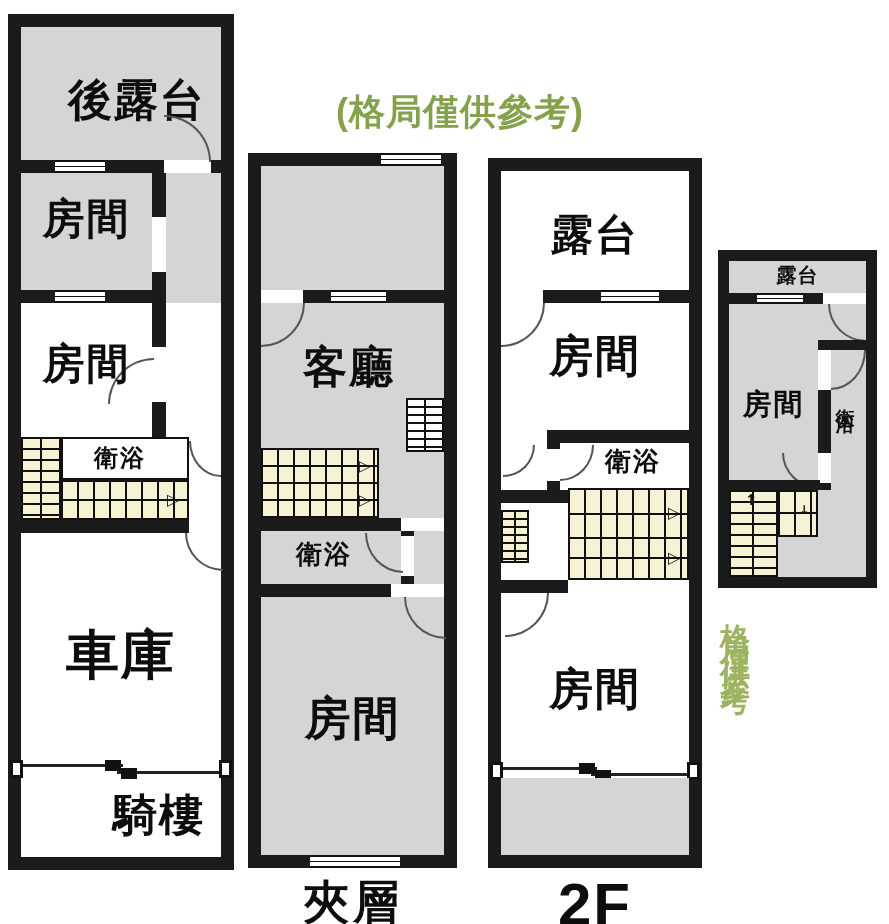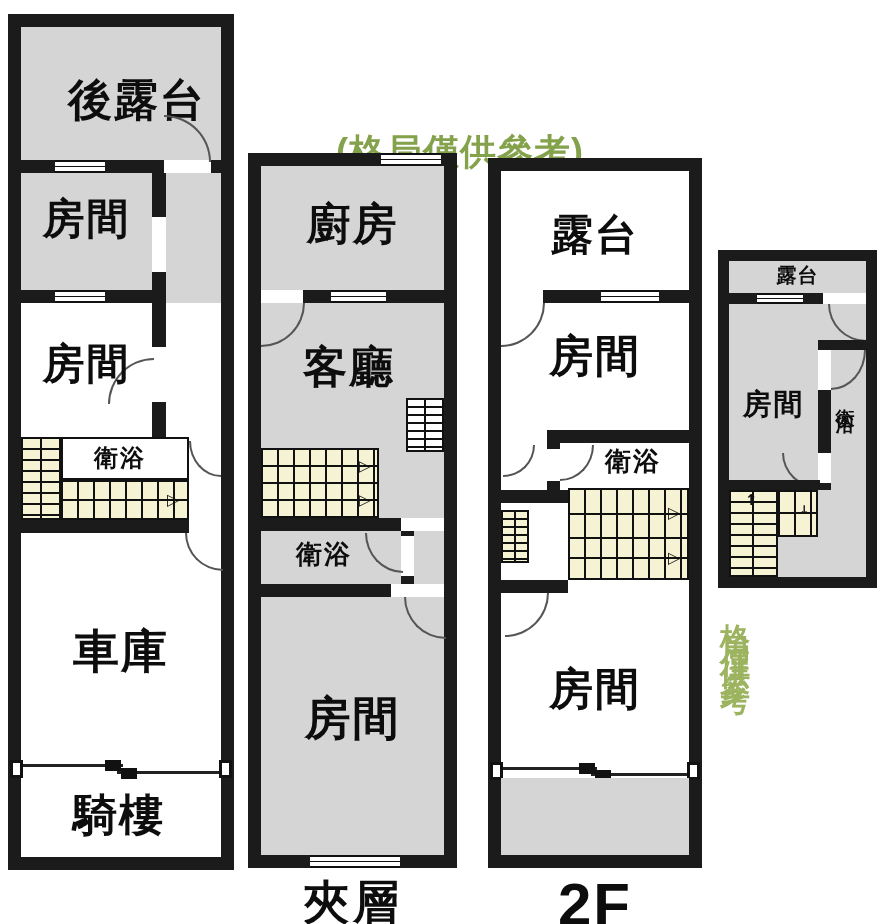--- a/index.html
+++ b/index.html
@@ -46,21 +46,21 @@
   .jamb{position:absolute;box-sizing:border-box;background:#fff;border:3px solid #111;}
   .note-top{position:absolute;font-weight:bold;color:var(--green);text-align:center;}
   .vnote{position:absolute;writing-mode:vertical-rl;text-orientation:upright;font-weight:bold;}
   .floor-label{position:absolute;font-weight:bold;color:#0d0d0d;text-align:center;letter-spacing:2px;}
 </style>
 </head>
 <body>
 
 <div class="sheet">
 
-  <div class="note-top" style="left:285px;top:88px;width:350px;font-size:36px;letter-spacing:1px;margin-top:40px;">(格局僅供參考)</div>
+  <div class="note-top" style="left:285px;top:88px;width:350px;font-size:36px;letter-spacing:1px;">(格局僅供參考)</div>
 
   <div class="plan" style="left:8px;top:14px;width:226px;height:856px;">
     <div class="room" style="left:0;top:0;width:200px;height:133px;background:var(--gray);"></div>
     <div class="lbl" style="left:0;top:50px;width:232px;font-size:44px;">後露台</div>
     <div class="wall" style="left:0;top:133px;width:200px;height:13px;"></div>
     <div class="win-h" style="left:34px;top:133px;width:50px;height:13px;"></div>
     <div class="gap" style="left:143px;top:133px;width:47px;height:13px;"></div>
     <div class="door arc-tr" style="left:143px;top:88px;width:45px;height:45px;"></div>
 
     <div class="room" style="left:0;top:146px;width:131px;height:117px;background:var(--gray);"></div>
@@ -79,35 +79,34 @@
     <div class="stair-v" style="left:0;top:410px;width:40px;height:83px;"></div>
     <div class="room" style="left:40px;top:410px;width:128px;height:43px;background:#fff;border:2px solid #111;box-sizing:border-box;"></div>
     <div class="lbl" style="left:44px;top:418px;width:110px;font-size:24px;">衛浴</div>
     <div class="door arc-bl" style="left:168px;top:414px;width:30px;height:34px;"></div>
     <div class="stair-h" style="left:40px;top:453px;width:128px;height:40px;"></div>
     <span class="stair-arrow" style="left:146px;top:463px;font-size:16px;">▷</span>
     <div class="wall" style="left:0;top:493px;width:168px;height:13px;"></div>
     <div class="gap" style="left:168px;top:493px;width:32px;height:13px;"></div>
     <div class="door arc-bl" style="left:164px;top:506px;width:36px;height:36px;"></div>
 
-    <div class="lbl" style="left:0;top:600px;width:200px;font-size:46px;">車庫</div>
+    <div class="lbl" style="left:0;top:600px;width:200px;font-size:53px;">車庫</div>
 
     <div class="slide-line" style="left:0;top:737px;width:102px;"></div>
     <div class="slide-line" style="left:96px;top:744px;width:104px;"></div>
     <div class="slide-block" style="left:84px;top:733px;width:16px;height:11px;"></div>
     <div class="slide-block" style="left:100px;top:741px;width:16px;height:11px;"></div>
     <div class="jamb" style="left:-11px;top:733px;width:13px;height:18px;"></div>
     <div class="jamb" style="left:198px;top:733px;width:13px;height:18px;"></div>
 
-    <div class="lbl" style="left:0;top:765px;width:196px;font-size:44px;">騎樓</div>
+    <div class="lbl" style="left:0;top:765px;width:196px;font-size:44px;padding-left:40px;">騎樓</div>
   </div>
 
   <div class="plan gray-bg" style="left:248px;top:153px;width:209px;height:715px;">
     <div class="win-h" style="left:120px;top:-13px;width:60px;height:13px;"></div>
-    <div class="lbl" style="left:0;top:35px;width:183px;font-size:44px;">廚房</div>
     <div class="wall" style="left:0;top:124px;width:183px;height:13px;"></div>
     <div class="gap" style="left:0;top:124px;width:42px;height:13px;"></div>
     <div class="door arc-br" style="left:0;top:137px;width:42px;height:42px;"></div>
     <div class="win-h" style="left:70px;top:124px;width:55px;height:13px;"></div>
 
     <div class="lbl" style="left:0;top:178px;width:176px;font-size:44px;">客廳</div>
     <div class="ladder" style="left:145px;top:232px;width:38px;height:54px;"></div>
 
     <div class="stair-h" style="left:0;top:282px;width:118px;height:36px;"></div>
     <span class="stair-arrow" style="left:98px;top:291px;font-size:15px;">▷</span>

